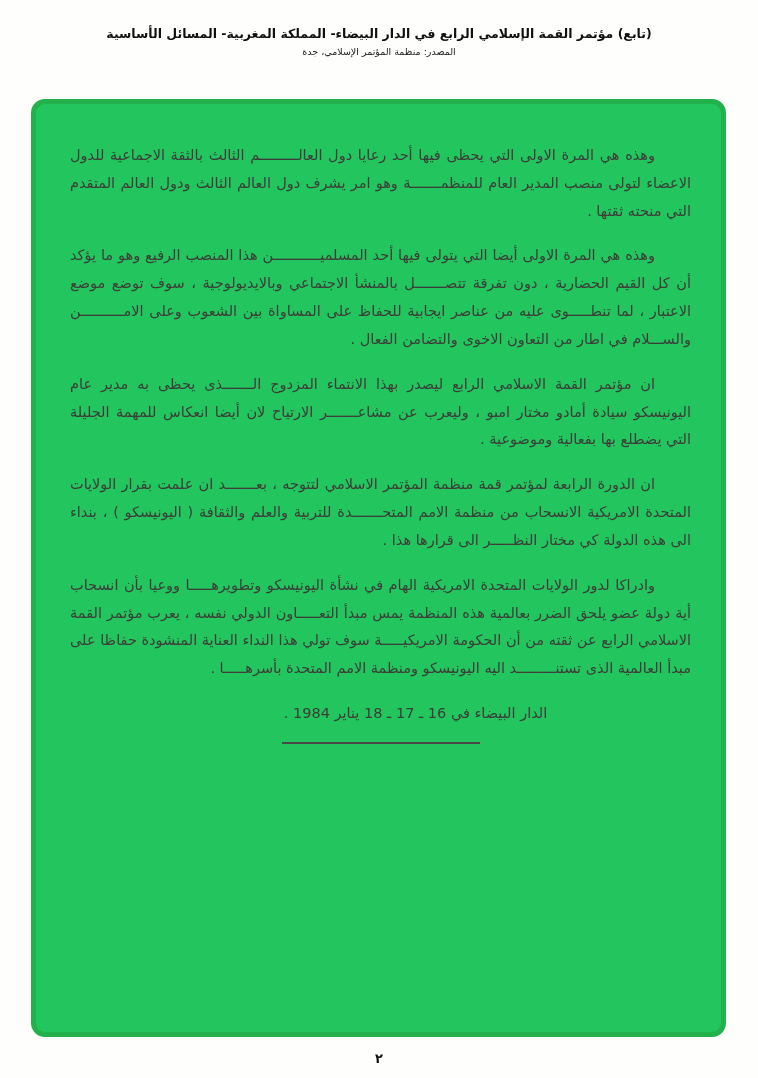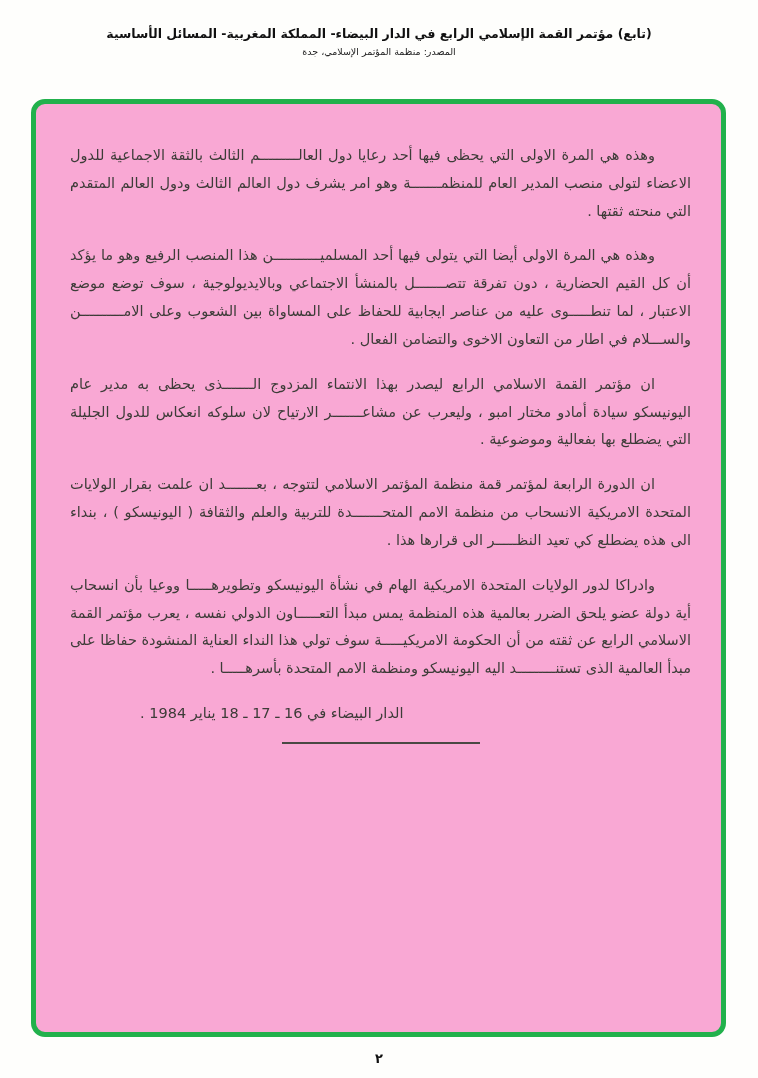--- a/index.html
+++ b/index.html
@@ -42,41 +42,41 @@
   
   .scan-frame {
     position: absolute;
     left: 31px;
     top: 99px;
     width: 695px;
     height: 938px;
     box-sizing: border-box;
     border: 5px solid #22b14c;
     border-radius: 14px;
-    background: #f9a8d4;
+    background: #22c55e;
   }
   
   .scan-content {
     position: absolute;
     top: 38px;
     right: 30px;
     left: 34px;
     direction: rtl;
     text-align: justify;
     color: #3d3c38;
     font-size: 14.5px;
     line-height: 1.92;
   }
   .scan-content p {
     margin: 0 0 17px 0;
     text-indent: 36px;
   }
   .closing {
     direction: rtl;
-    text-align: left;
+    text-align: center;
     padding-left: 70px;
     margin-top: 4px;
     font-size: 14.5px;
     color: #3d3c38;
   }
   .footer-rule {
     width: 198px;
     height: 0;
     border-top: 2.5px solid #4a4944;
     margin: 14px auto 0 155px;
@@ -105,22 +105,22 @@
     <div class="header-line1" style="color: rgb(16, 16, 16);">(تابع) مؤتمر القمة الإسلامي الرابع في الدار البيضاء- المملكة المغربية- المسائل الأساسية</div>
     <div class="header-line2">المصدر: منظمة المؤتمر الإسلامي، جدة</div>
   </div>
 
   <div class="scan-frame" style="border-color: rgb(34, 177, 76);">
 
     <div class="scan-content" style="color: rgb(61, 60, 56);">
 
       <p>وهذه هي المرة الاولى التي يحظى فيها أحد رعايا دول العالـــــــــم الثالث بالثقة الاجماعية للدول الاعضاء لتولى منصب المدير العام للمنظمـــــــة وهو امر يشرف دول العالم الثالث ودول العالم المتقدم التي منحته ثقتها .</p>
       <p>وهذه هي المرة الاولى أيضا التي يتولى فيها أحد المسلميـــــــــــن هذا المنصب الرفيع وهو ما يؤكد أن كل القيم الحضارية ، دون تفرقة تتصـــــــل بالمنشأ الاجتماعي وبالايديولوجية ، سوف توضع موضع الاعتبار ، لما تنطـــــوى عليه من عناصر ايجابية للحفاظ على المساواة بين الشعوب وعلى الامــــــــــن والســـلام في اطار من التعاون الاخوى والتضامن الفعال .</p>
-      <p>ان مؤتمر القمة الاسلامي الرابع ليصدر بهذا الانتماء المزدوج الـــــــذى يحظى به مدير عام اليونيسكو سيادة أمادو مختار امبو ، وليعرب عن مشاعـــــــر الارتياح لان سلوكه انعكاس للدول الجليلة التي يضطلع بها بفعالية وموضوعية .</p>
-      <p>ان الدورة الرابعة لمؤتمر قمة منظمة المؤتمر الاسلامي لتتوجه ، بعـــــــد ان علمت بقرار الولايات المتحدة الامريكية الانسحاب من منظمة الامم المتحـــــــدة للتربية والعلم والثقافة ( اليونيسكو ) ، بنداء الى هذه يضطلع كي تعيد النظـــــر الى قرارها هذا .</p>
+      <p>ان مؤتمر القمة الاسلامي الرابع ليصدر بهذا الانتماء المزدوج الـــــــذى يحظى به مدير عام اليونيسكو سيادة أمادو مختار امبو ، وليعرب عن مشاعـــــــر الارتياح لان أيضا انعكاس للمهمة الجليلة التي يضطلع بها بفعالية وموضوعية .</p>
+      <p>ان الدورة الرابعة لمؤتمر قمة منظمة المؤتمر الاسلامي لتتوجه ، بعـــــــد ان علمت بقرار الولايات المتحدة الامريكية الانسحاب من منظمة الامم المتحـــــــدة للتربية والعلم والثقافة ( اليونيسكو ) ، بنداء الى هذه الدولة كي مختار النظـــــر الى قرارها هذا .</p>
       <p>وادراكا لدور الولايات المتحدة الامريكية الهام في نشأة اليونيسكو وتطويرهـــــا ووعيا بأن انسحاب أية دولة عضو يلحق الضرر بعالمية هذه المنظمة يمس مبدأ التعـــــاون الدولي نفسه ، يعرب مؤتمر القمة الاسلامي الرابع عن ثقته من أن الحكومة الامريكيـــــة سوف تولي هذا النداء العناية المنشودة حفاظا على مبدأ العالمية الذى تستنـــــــــد اليه اليونيسكو ومنظمة الامم المتحدة بأسرهـــــا .</p>
 
       <div class="closing">الدار البيضاء في 16 ـ 17 ـ 18 يناير 1984 .</div>
 
       <div class="footer-rule"></div>
 
     </div>
   </div>
 
   <div class="page-number">٢</div>

